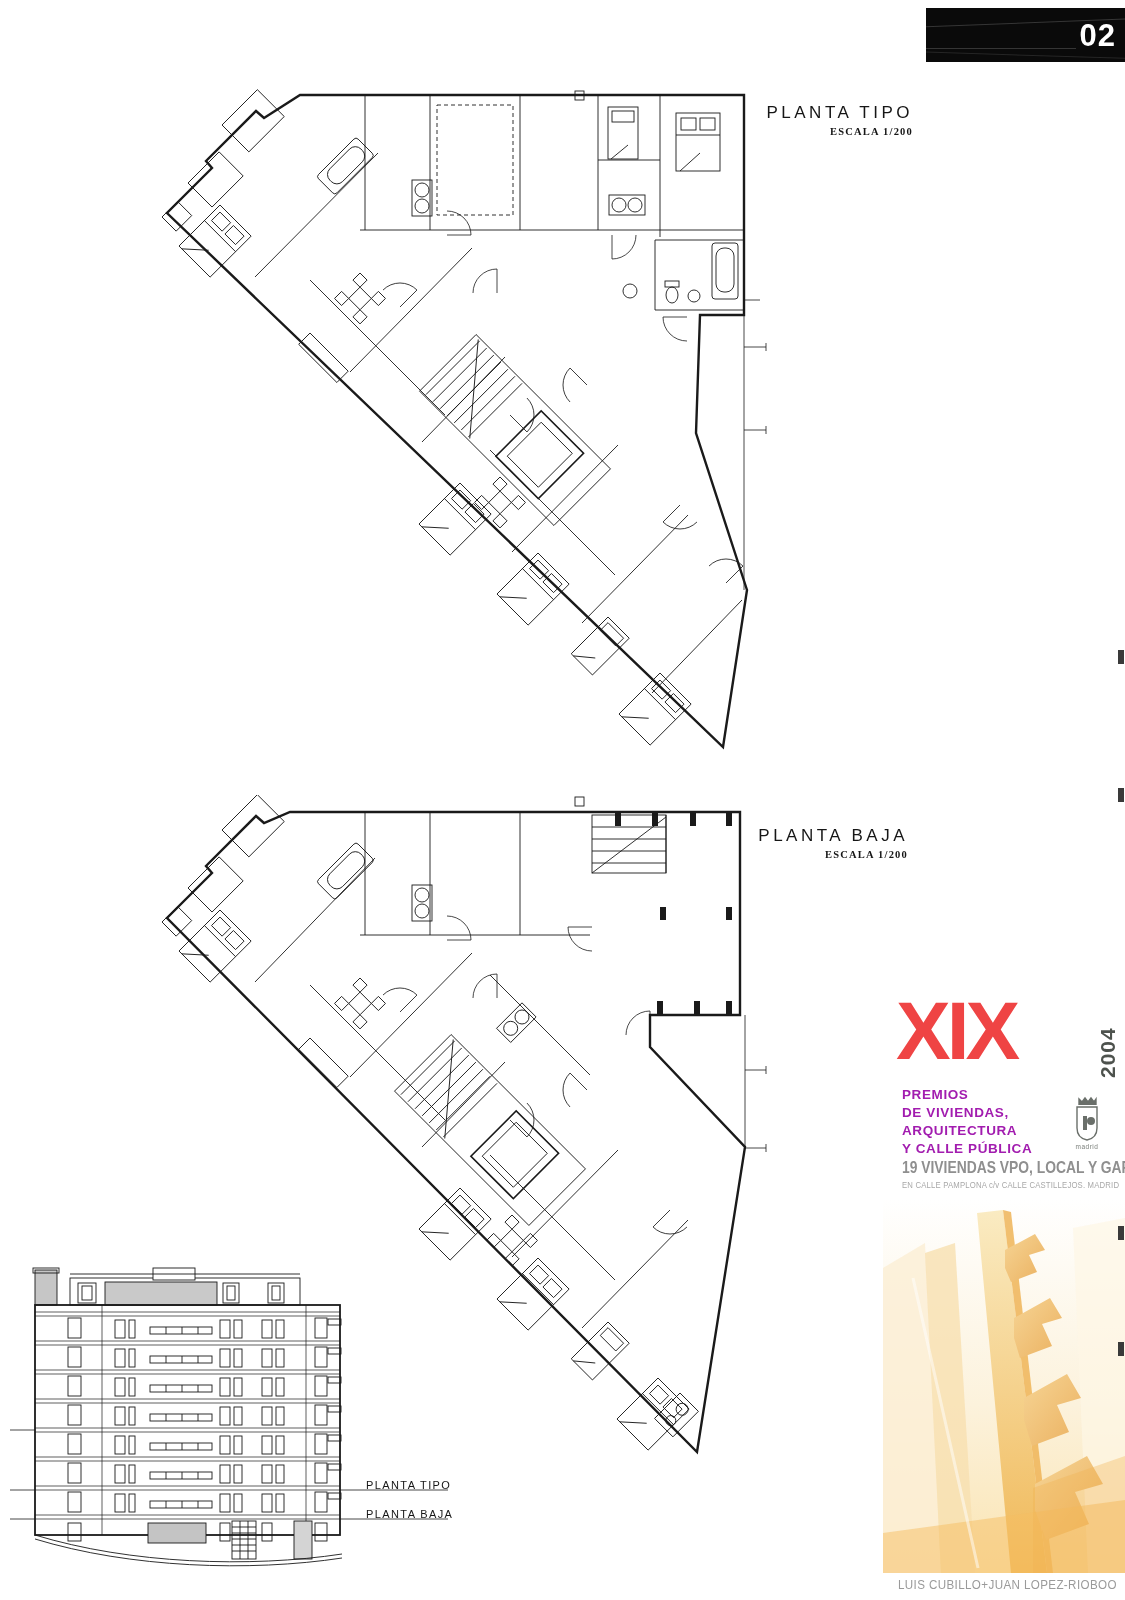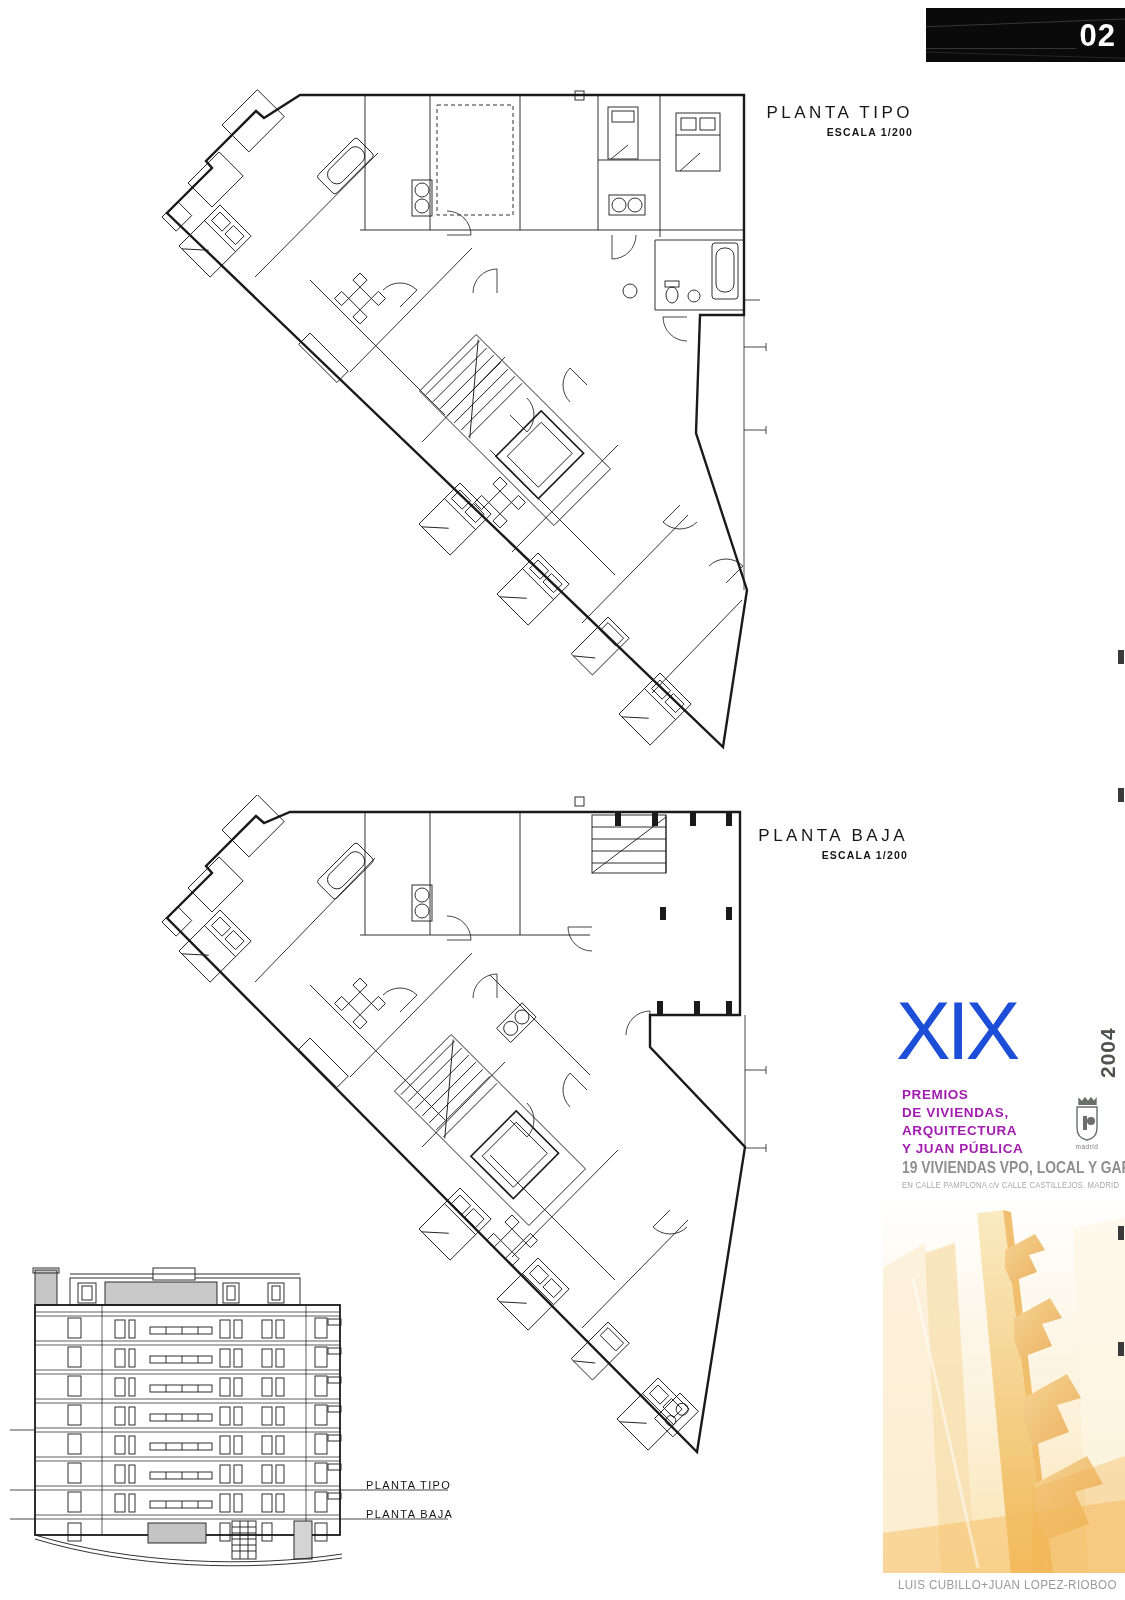--- a/index.html
+++ b/index.html
@@ -11,32 +11,32 @@
   .banner{position:absolute;left:926px;top:8px;width:218px;height:54px;background:#0a0a0a;}
   .banner .num{position:absolute;right:28px;top:10px;color:#ffffff;font-size:31px;font-weight:bold;
                letter-spacing:1px;font-family:"Liberation Sans",sans-serif;}
   .streak{position:absolute;height:1px;background:#5a5a5a;opacity:.55;}
   .s1{left:0;top:14px;width:218px;transform:rotate(-2.2deg);}
   .s2{left:0;top:40px;width:150px;}
   .s3{left:0;top:47px;width:218px;transform:rotate(1.8deg);opacity:.35;}
   
   .plan-title{position:absolute;text-align:right;color:#161616;}
   .plan-title .t{font-size:17px;letter-spacing:3.5px;font-weight:400;}
-  .plan-title .s{font-size:10.5px;font-weight:bold;letter-spacing:1.2px;margin-top:3px;}
+  .plan-title .s{font-size:10.5px;font-weight:bold;letter-spacing:1.2px;margin-top:3px;font-family:Liberation Serif, serif;}
   .pt1{left:753px;top:103px;width:160px;}
   .pt2{left:748px;top:826px;width:160px;}
   
   .elev-label{position:absolute;font-size:11px;letter-spacing:1.4px;color:#161616;}
   .el1{left:366px;top:1479px;}
   .el2{left:366px;top:1508px;}
   
   .award{position:absolute;left:902px;top:998px;width:218px;}
   .xixrow{position:relative;height:80px;}
-  .xix{position:absolute;left:-6px;top:-14px;font-size:82px;font-weight:400;letter-spacing:-4px;
-       color:#1d4ed8;font-family:"Liberation Sans",sans-serif;}
+  .xix{position:absolute;left:-6px;top:-14px;font-size:82px;font-weight:700;letter-spacing:-4px;
+       color:#ef4444;font-family:"Liberation Sans",sans-serif;}
   .y2004{position:absolute;right:0px;top:0px;height:80px;writing-mode:vertical-rl;
          transform:rotate(180deg);font-size:21px;font-weight:bold;color:#4d524d;letter-spacing:1px;}
   .premios{margin-top:8px;font-size:13.5px;font-weight:bold;color:#a21caf;line-height:18px;
            letter-spacing:.6px;}
   .crest{position:absolute;right:18px;top:98px;width:30px;text-align:center;}
   .crest .cap{font-size:6.5px;color:#7a7f7a;letter-spacing:.5px;margin-top:1px;}
   
   .project{position:absolute;left:902px;top:1158px;width:222px;color:#8f8f8f;}
   .ptitle{font-size:16.5px;font-weight:bold;transform:scaleX(.84);transform-origin:left;
           white-space:nowrap;color:#8f8f8f;}
@@ -308,21 +308,21 @@
 
   <div class="award">
     <div class="xixrow">
       <span class="xix">XIX</span>
       <span class="y2004">2004</span>
     </div>
     <div class="premios">
       <div>PREMIOS</div>
       <div>DE VIVIENDAS,</div>
       <div>ARQUITECTURA</div>
-      <div>Y JUAN PÚBLICA</div>
+      <div>Y CALLE PÚBLICA</div>
     </div>
     <div class="crest">
       <svg width="30" height="46" viewBox="0 0 30 46">
         <g fill="none" stroke="#6a6f6a" stroke-width="1.4">
           <path d="M7,9 L7,3 L10,6 L13,2 L16,6 L19,2 L22,6 L24,3 L24,9" fill="#6a6f6a"></path>
           <path d="M5,11 H25 V32 Q25,42 15,44 Q5,42 5,32 Z"></path>
           <rect x="11" y="20" width="4" height="14" fill="#6a6f6a" stroke="none"></rect>
           <circle cx="19" cy="25" r="4" fill="#6a6f6a" stroke="none"></circle>
         </g>
       </svg>

